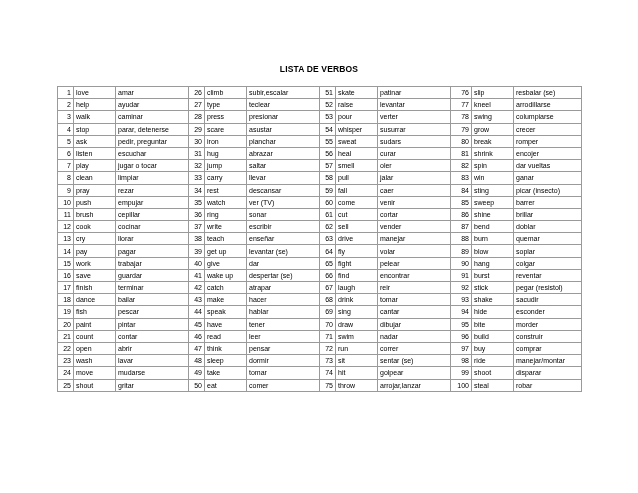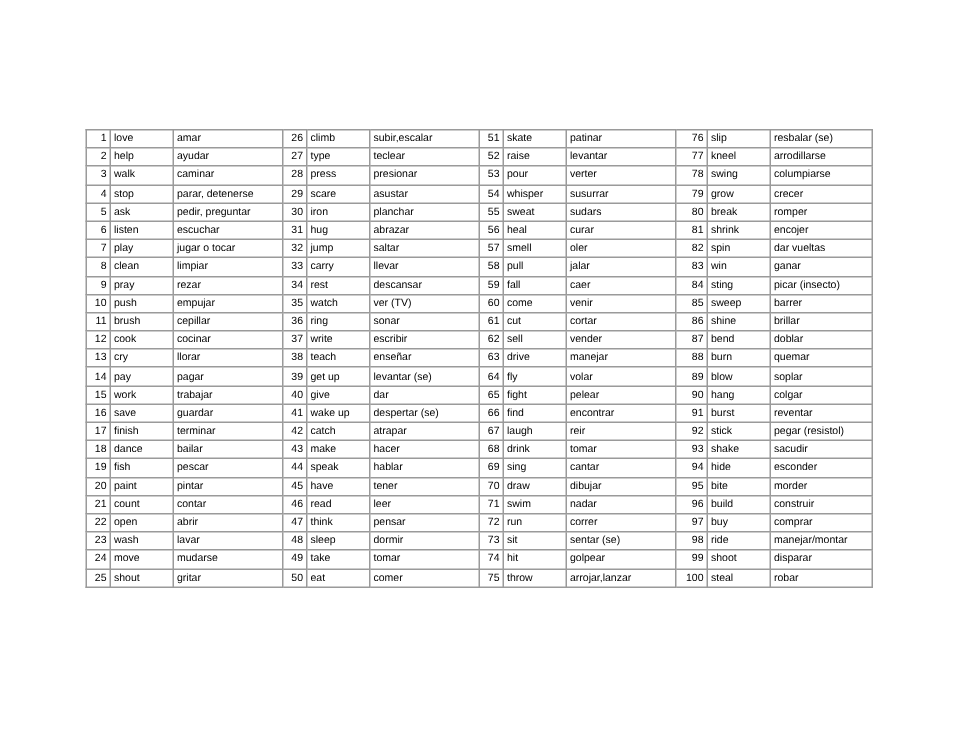--- a/index.html
+++ b/index.html
@@ -67,20 +67,21 @@
   col.c-num4  { width: 21px; }
   col.c-eng   { width: 42px; }
   col.c-spa   { width: 73px; }
   col.c-spa4  { width: 68px; }
 </style>
 </head>
 <body>
 
 <div id="page">
 
+  <div id="doc-title">LISTA DE VERBOS</div>
 
   <div id="verb-table-wrap">
     <table class="verb-table">
       <colgroup>
         <col class="c-num">
           <col class="c-eng">
           <col class="c-spa">
         <col class="c-num">
           <col class="c-eng">
           <col class="c-spa">

